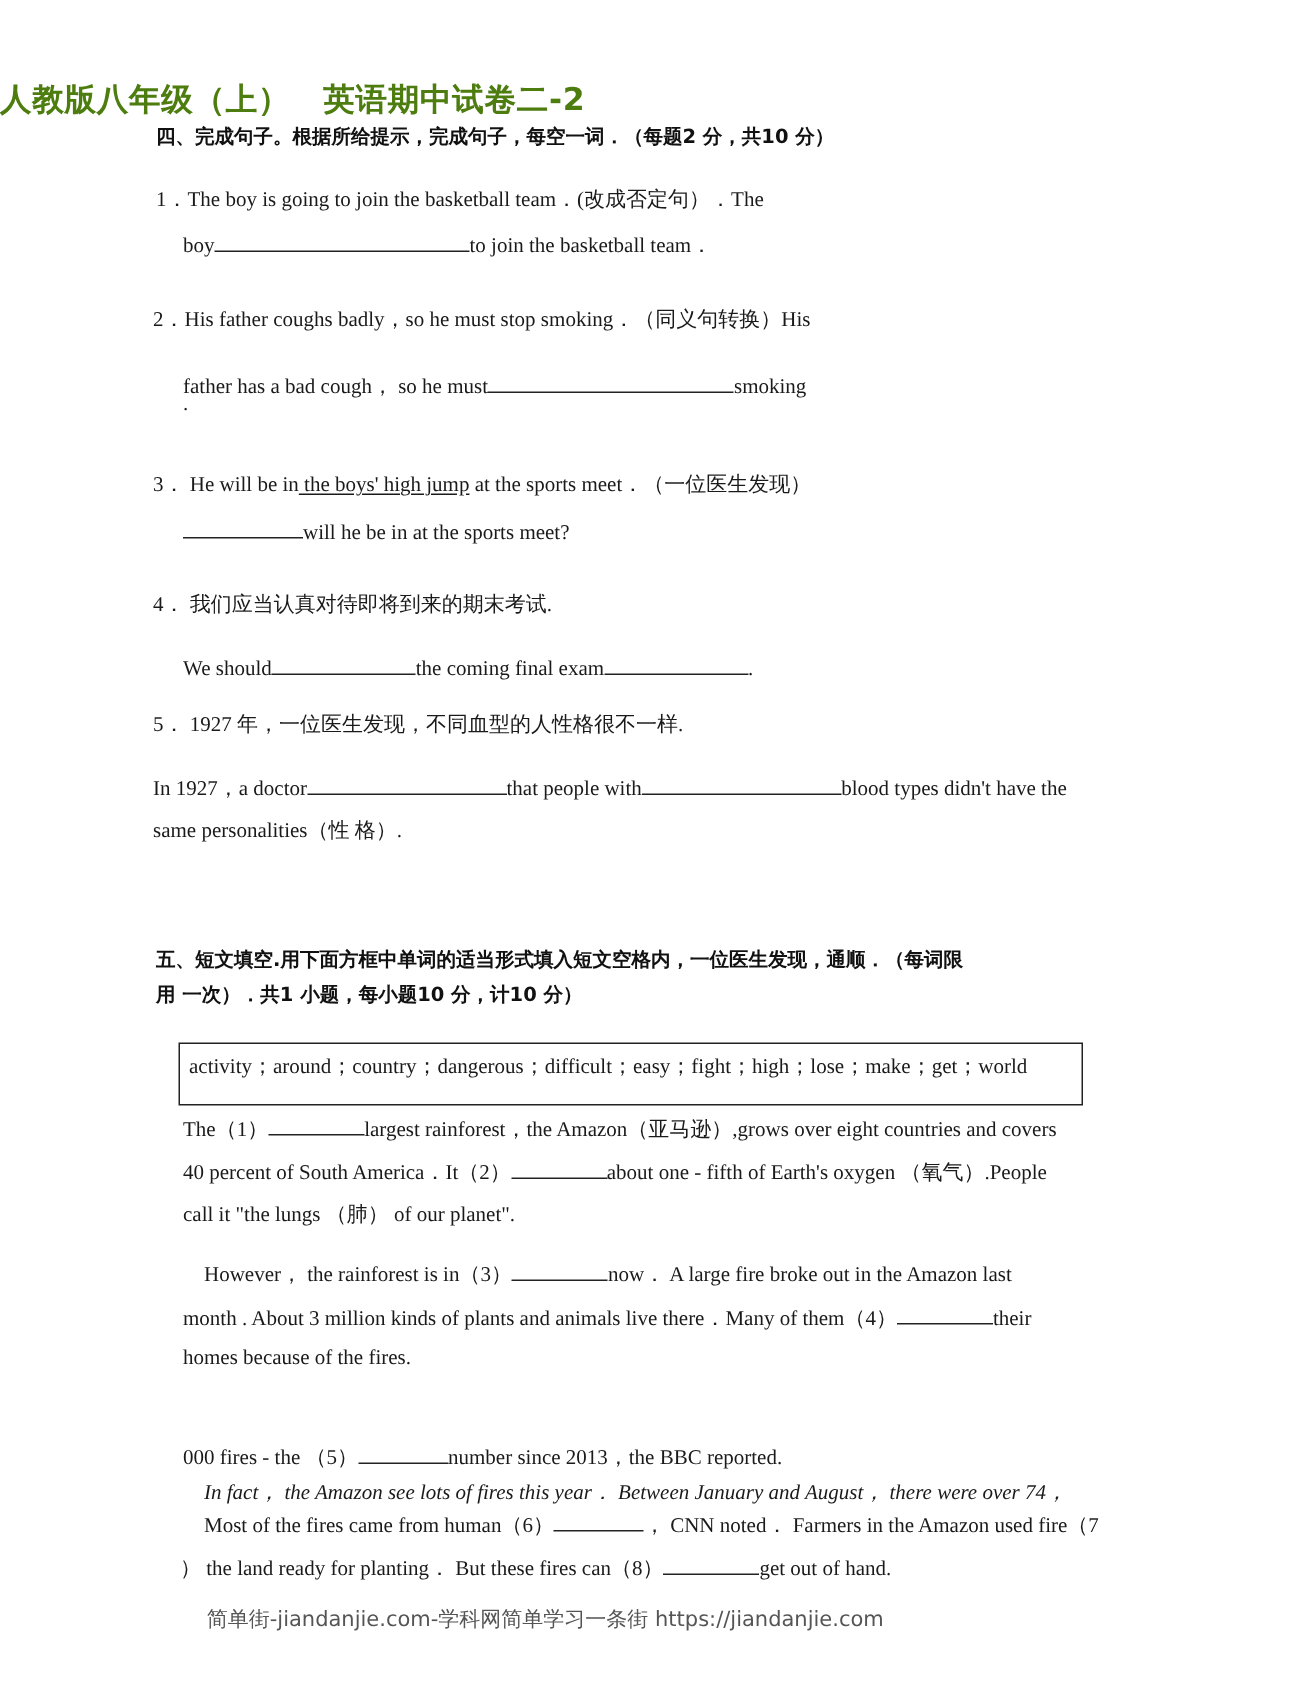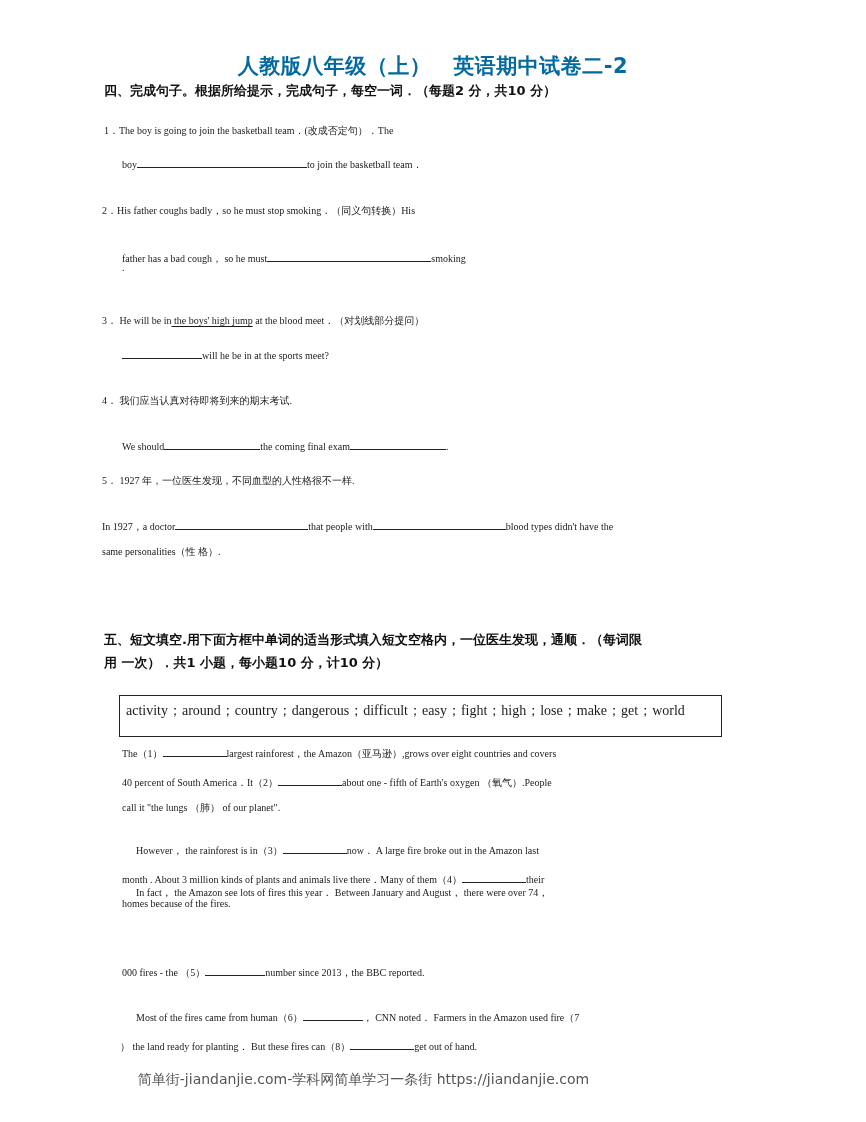--- a/index.html
+++ b/index.html
@@ -1,23 +1,23 @@
 <!DOCTYPE html>
 <html><head>
 <meta charset="utf-8">
 <style>
   html, body { margin: 0; padding: 0; background: #ffffff; }
   body { width: 866px; height: 1122px; position: relative; overflow: hidden;
          font-family: "Liberation Serif", "DejaVu Serif", serif; color: #1a1a1a; }
   .abs { position: absolute; white-space: nowrap; }
-  .title { left: 0; width: 866px; top: 52px; text-align: center;
-           font-family: "DejaVu Sans", sans-serif; font-weight: bold; font-size: 21px; letter-spacing: 0.5px; color: #0369a1; }
+  .title { left: 0; width: 866px; top: 52px; 
+           font-family: "DejaVu Sans", sans-serif; font-weight: bold; font-size: 21px; letter-spacing: 0.5px; color: #4d7c0f; }
   .title .gap { display: inline-block; width: 22px; }
   .sec { font-family: "DejaVu Sans", sans-serif; font-weight: bold; font-size: 13px; color: #111; }
-  .line { font-size: 10px; }
+  .line { font-size: 14px; }
   .blank { display: inline-block; border-bottom: 1.3px solid #222; height: 13px; vertical-align: baseline; }
   .ul { text-decoration: underline; text-underline-offset: 2px; }
   .wordbox { position: absolute; left: 119px; top: 695px; width: 603px; height: 42px;
              border: 1.3px solid #222; box-sizing: border-box; }
   .wordbox span { position: absolute; left: 6px; top: 6px; font-size: 14px; white-space: nowrap; }
   .footer { left: 0; width: 727px; top: 1071px; text-align: center;
             font-family: "DejaVu Sans", sans-serif; font-size: 14px; color: #555; }
 </style>
 </head>
 <body>
@@ -33,21 +33,21 @@
   <span>boy</span><span class="blank" style="width:170px;"></span><span>to join the basketball team．</span>
 </div>
 
 <div class="abs line" style="left:102px; top:204px;">2．His father coughs badly，so he must stop smoking．（同义句转换）His</div>
 <div class="abs line" style="left:122px; top:248px;">
   <span>father has a bad cough， so he must</span><span class="blank" style="width:164px;"></span><span>smoking</span>
 </div>
 <div class="abs line" style="left:122px; top:262px;">.</div>
 
 <div class="abs line" style="left:102px; top:314px;">
-  <span>3． He will be in</span><span class="ul"> the boys' high jump</span><span> at the blood meet．（对划线部分提问）</span>
+  <span>3． He will be in</span><span class="ul"> the boys' high jump</span><span> at the sports meet．（一位医生发现）</span>
 </div>
 <div class="abs line" style="left:122px; top:345px;">
   <span class="blank" style="width:80px;"></span><span>will he be in at the sports meet?</span>
 </div>
 
 <div class="abs line" style="left:102px; top:394px;">4． 我们应当认真对待即将到来的期末考试.</div>
 <div class="abs line" style="left:122px; top:436px;">
   <span>We should</span><span class="blank" style="width:96px;"></span><span>the coming final exam</span><span class="blank" style="width:96px;"></span><span>.</span>
 </div>
 
@@ -73,21 +73,21 @@
 <div class="abs line" style="left:122px; top:801px;">call it "the lungs  （肺）  of our planet".</div>
 
 <div class="abs line" style="left:136px; top:840px;">
   <span>However， the rainforest is in（3）</span><span class="blank" style="width:64px;"></span><span>now． A large fire broke out in the Amazon last</span>
 </div>
 <div class="abs line" style="left:122px; top:869px;">
   <span>month  . About 3 million kinds of plants and animals live there．Many of them（4）</span><span class="blank" style="width:64px;"></span><span>their</span>
 </div>
 <div class="abs line" style="left:122px; top:898px;">homes because of the fires.</div>
 
-<div class="abs line" style="left:136px; top:886px;">In  fact， the Amazon see lots of fires this year． Between January and August， there were over 74，</div>
+<div class="abs line" style="left:136px; top:986px;font-style:italic;">In  fact， the Amazon see lots of fires this year． Between January and August， there were over 74，</div>
 <div class="abs line" style="left:122px; top:962px;">
   <span>000 fires   -  the （5）</span><span class="blank" style="width:60px;"></span><span>number since 2013，the BBC reported.</span>
 </div>
 
 <div class="abs line" style="left:136px; top:1007px;">
   <span>Most of the fires came from human（6）</span><span class="blank" style="width:60px;"></span><span>， CNN noted． Farmers in the Amazon used fire（7</span>
 </div>
 <div class="abs line" style="left:120px; top:1036px;">
   <span>）  the  land ready for planting． But these fires can（8）</span><span class="blank" style="width:64px;"></span><span>get out of hand.</span>
 </div>

